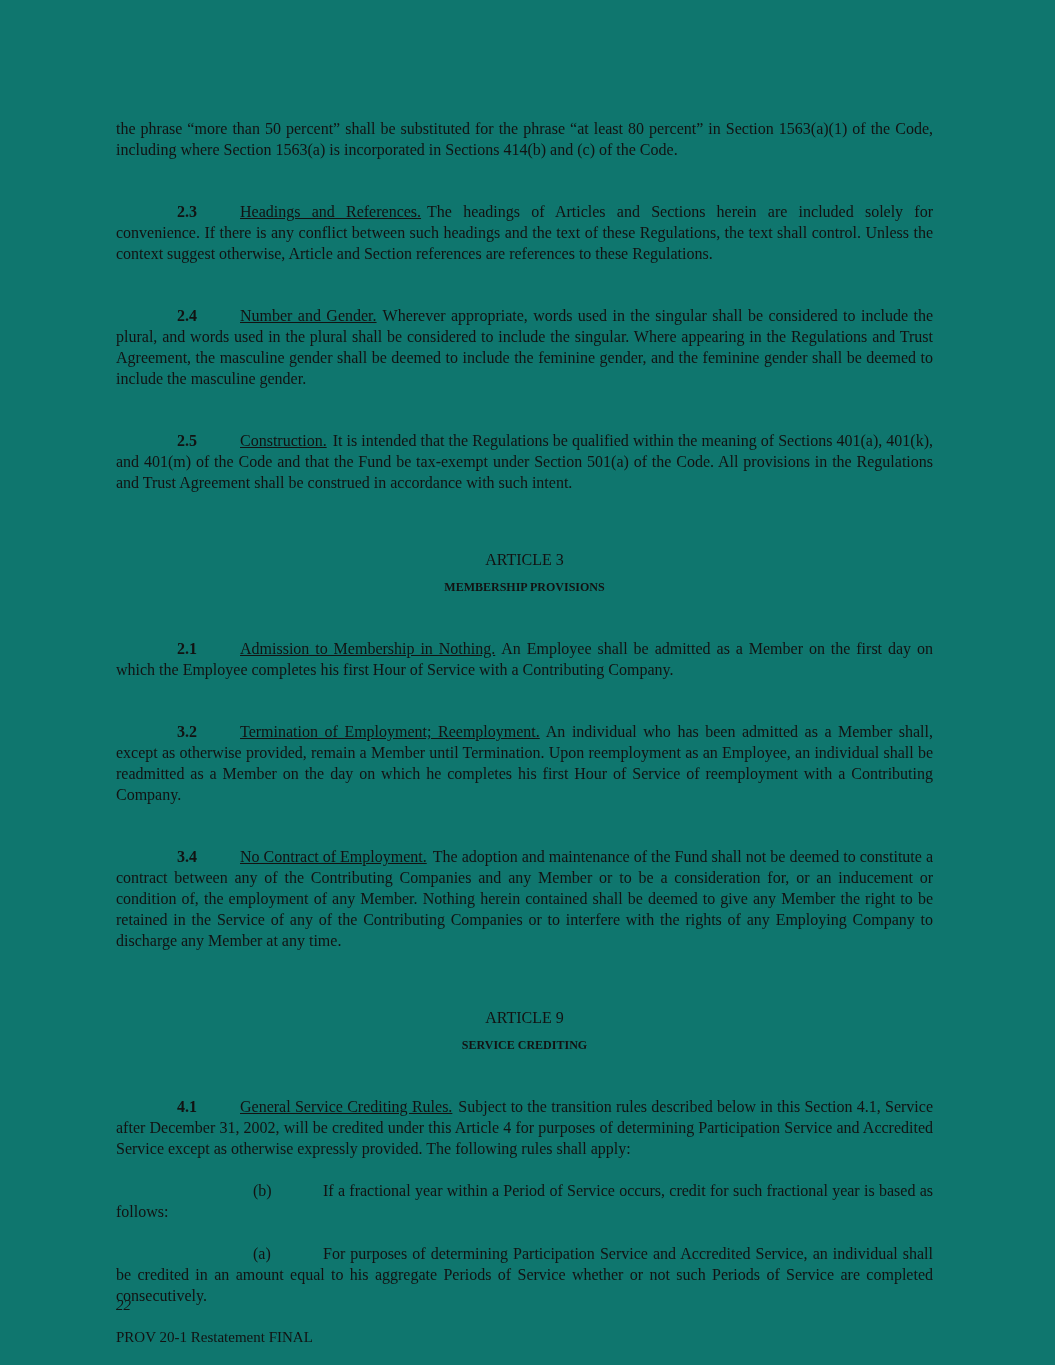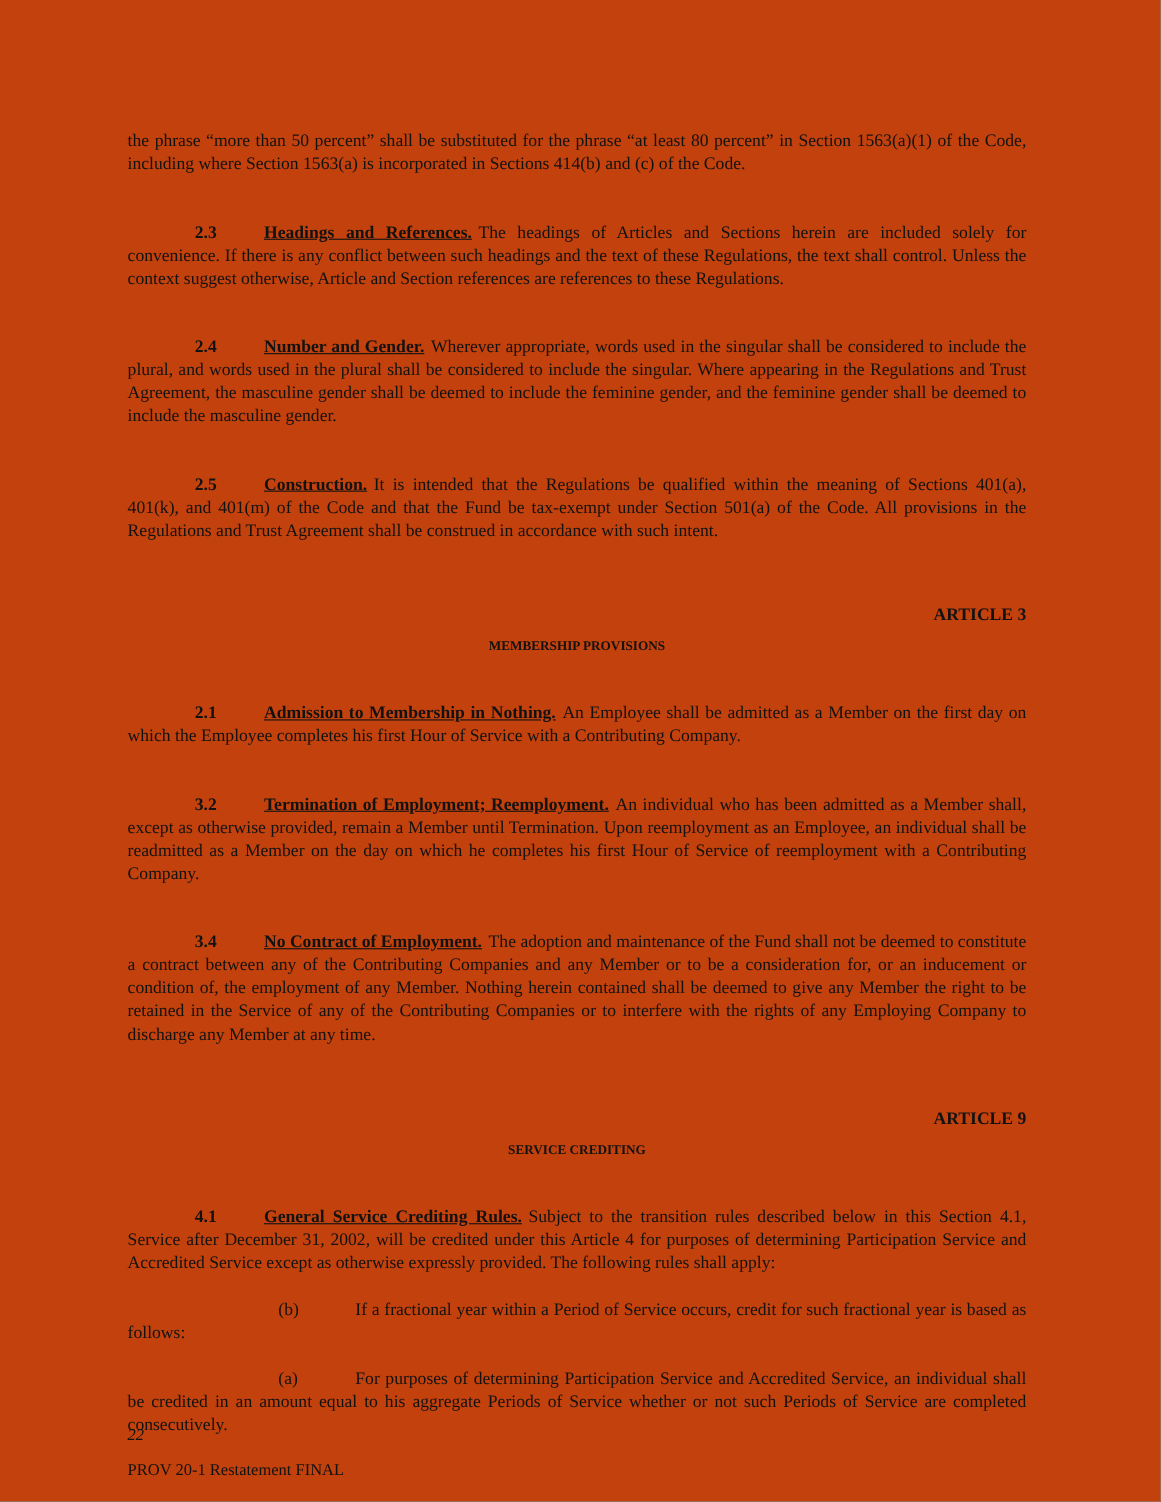--- a/index.html
+++ b/index.html
@@ -1,20 +1,20 @@
 <!DOCTYPE html>
 <html><head>
 <meta charset="utf-8">
 <style>
   html, body { margin: 0; padding: 0; background: #888; }
   .page {
     position: relative;
     width: 1055px;
     height: 1365px;
-    background: #c2410c;
+    background: #0f766e;
     color: #121212;
     font-family: "Liberation Serif", "DejaVu Serif", serif;
     font-size: 16px;
     line-height: 21px;
     margin: 0 auto;
     overflow: hidden;
   }
   .content {
     position: absolute;
     top: 118px;
@@ -33,30 +33,30 @@
     font-weight: bold;
     text-indent: 0;
     margin-top: 20px;
   }
   .submark {
     display: inline-block;
     width: 70px;
     text-indent: 0;
   }
   .sectitle {
-    font-weight: bold;
+    font-weight: normal;
     text-decoration: underline;
   }
   .secbody { margin-left: 6px; }
   h2.article-heading {
     margin: 56px 0 7px 0;
     font-size: 16px;
     line-height: 21px;
-    font-weight: bold;
-    text-align: right;
+    font-weight: normal;
+    text-align: center;
   }
   h3.article-subheading {
     margin: 0 0 20px 0;
     font-size: 12px;
     line-height: 21px;
     font-weight: bold;
     text-align: center;
   }
   .footer {
     position: absolute;

